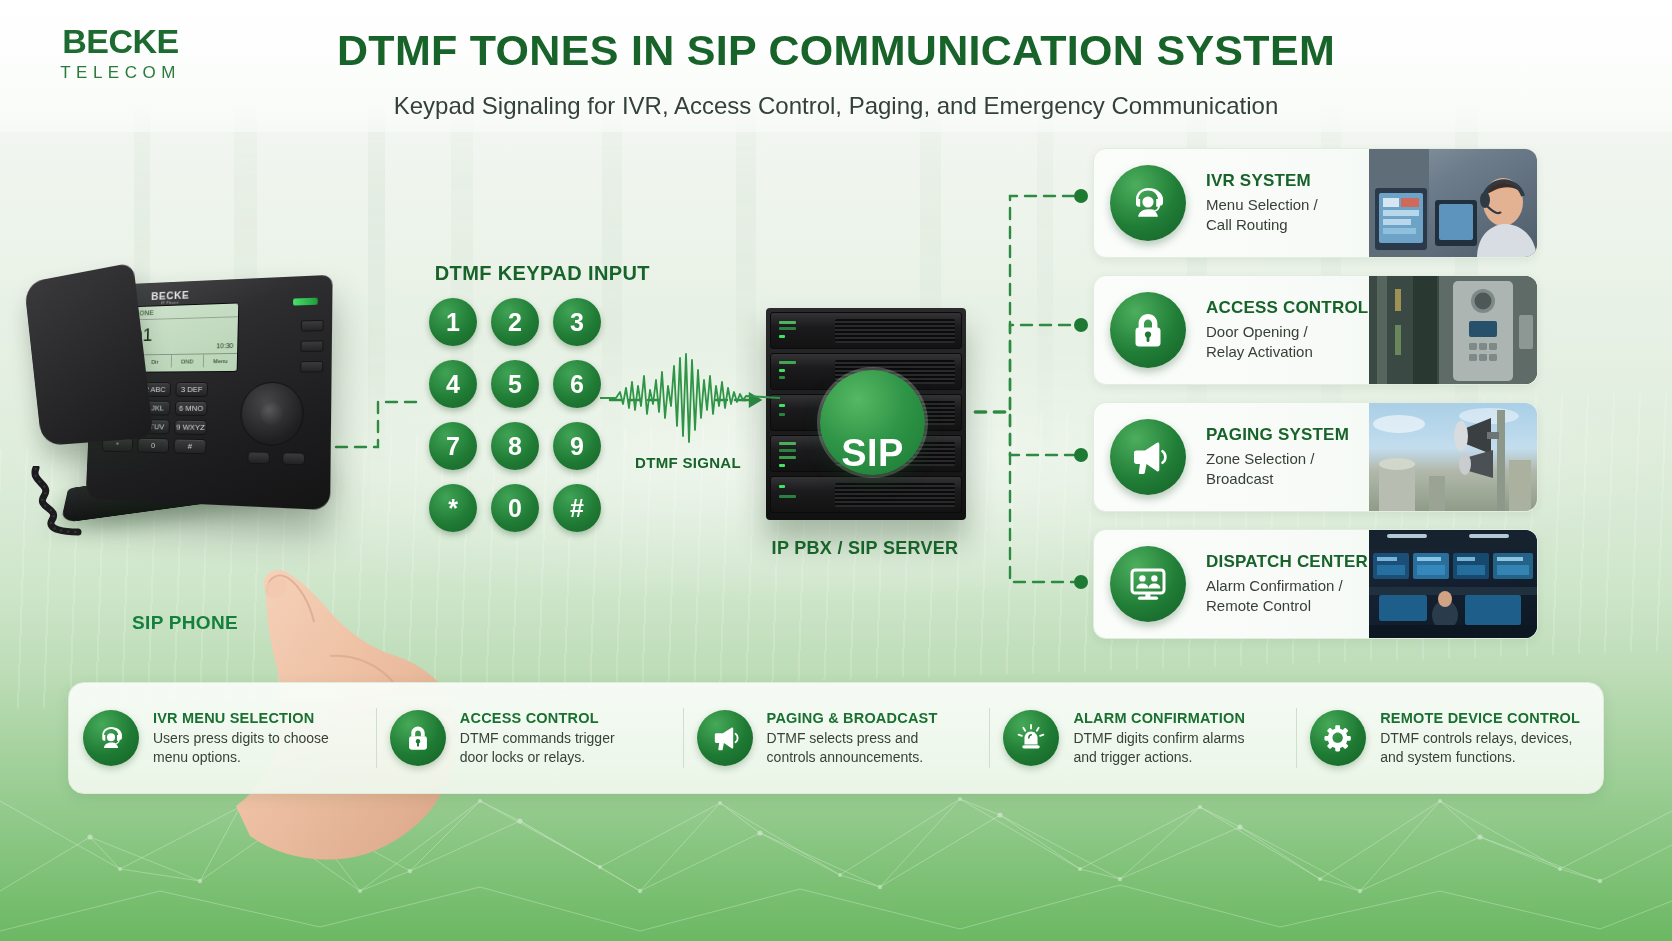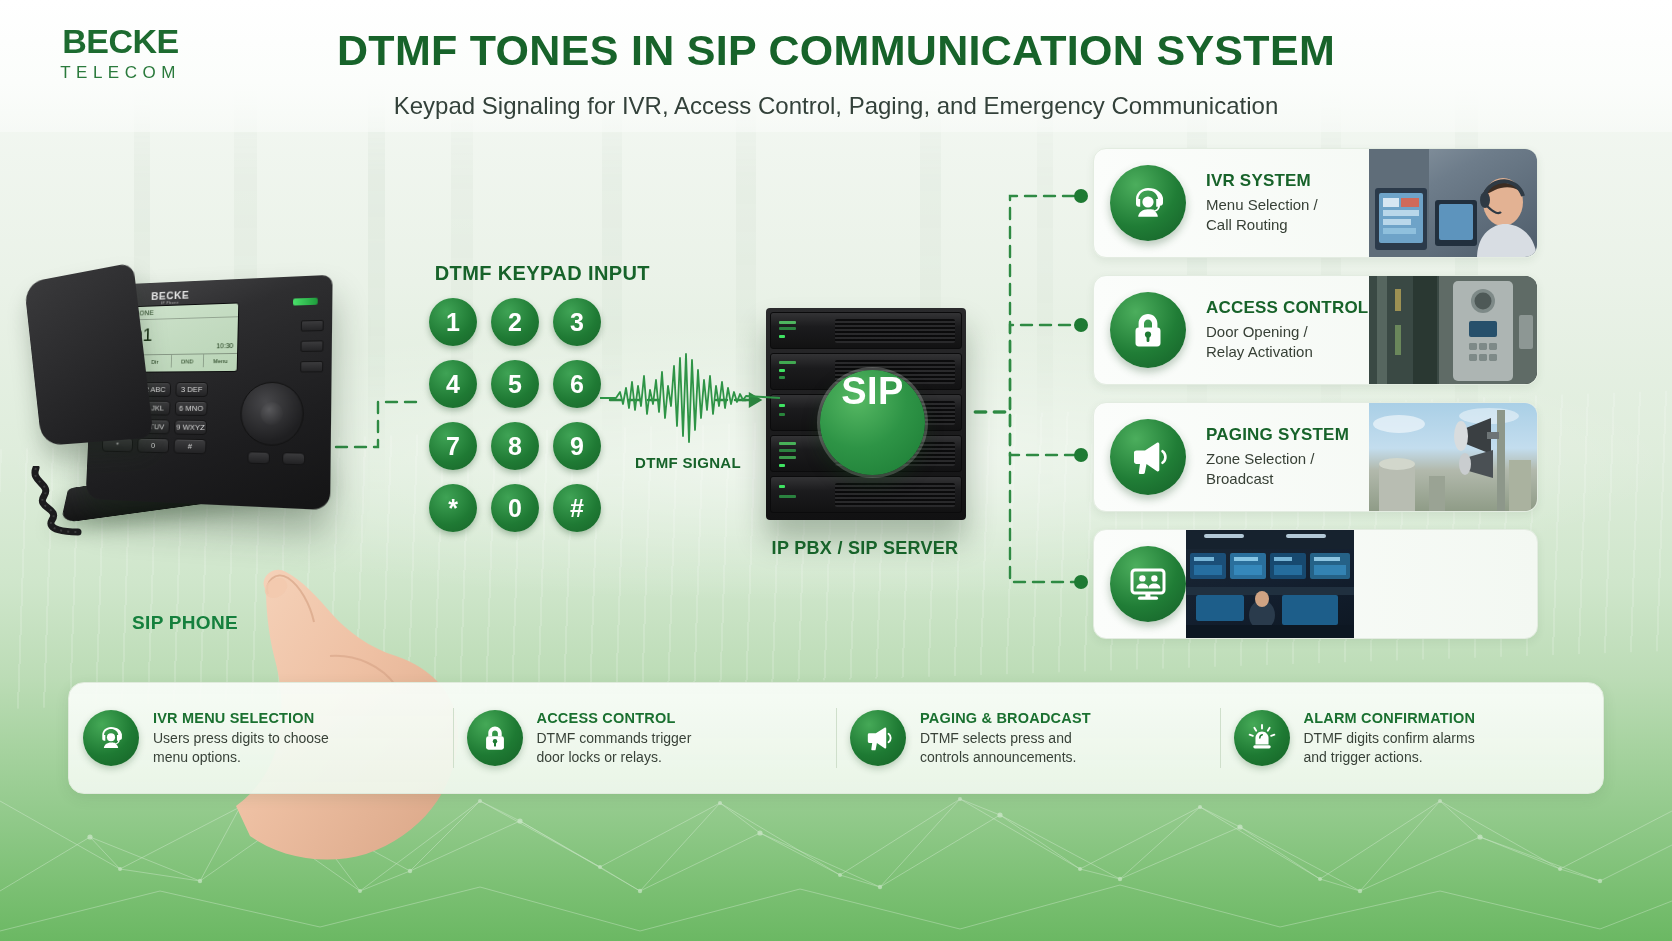--- a/index.html
+++ b/index.html
@@ -118,21 +118,21 @@
   .unit{position:absolute;left:4px;width:192px;height:37px;border-radius:3px;
     background:linear-gradient(180deg,#333335 0%,#1b1b1d 40%,#121213 100%);
     border:1px solid #0b0b0c;overflow:hidden;}
   .vents{position:absolute;right:6px;top:6px;width:120px;height:24px;
     background:repeating-linear-gradient(180deg,#09090a 0 2px,#2b2b2d 2px 4px);border-radius:2px;opacity:.9;}
   .led-g{position:absolute;width:6px;height:3px;background:#3fe262;border-radius:1px;}
   .led-s{position:absolute;width:17px;height:3px;background:#35c455;border-radius:1px;opacity:.8;}
   .sip-badge{position:absolute;left:62px;top:62px;width:105px;height:105px;border-radius:50%;
     background:radial-gradient(circle at 36% 28%,#56b863,#2e9446 48%,#1b7a34 100%);
     box-shadow:0 8px 18px rgba(15,60,20,.38), 0 0 0 3px rgba(255,255,255,.25);
-    display:flex;align-items:flex-start;justify-content:center;z-index:3;}
+    display:flex;align-items:flex-end;justify-content:center;z-index:3;}
   .sip-badge span{color:#fff;font-size:38px;font-weight:bold;letter-spacing:.5px;}
   .server-label{position:absolute;left:730px;top:538px;width:270px;text-align:center;z-index:6;
     font-size:18px;font-weight:bold;color:#17632a;letter-spacing:.3px;}
 
   
   .conn{position:absolute;inset:0;z-index:4;pointer-events:none;}
 
   
   .cards{position:absolute;left:1093px;top:148px;width:445px;z-index:6;}
   .card{position:relative;height:110px;margin-bottom:17px;border-radius:13px;
@@ -497,20 +497,25 @@
       <svg width="44" height="44" viewBox="0 0 44 44" fill="#fff">
         <rect x="6" y="8" width="32" height="23" rx="3" fill="none" stroke="#fff" stroke-width="3"></rect>
         <circle cx="16.4" cy="16.4" r="3.2"></circle>
         <path d="M10.4,26.4c0-3.3,2.7-5,6-5s6,1.7,6,5z"></path>
         <circle cx="28.4" cy="16.4" r="3.2"></circle>
         <path d="M22.4,26.4c0-3.3,2.7-5,6-5s6,1.7,6,5z"></path>
         <rect x="19.4" y="31" width="5" height="4"></rect>
         <rect x="12" y="34.6" width="20" height="3.2" rx="1.6"></rect>
       </svg>
     </div>
+    <div class="card-txt">
+      <div class="card-title">DISPATCH CENTER</div>
+      <div class="card-desc">Alarm Confirmation /</div>
+      <div class="card-desc">Remote Control</div>
+    </div>
     <div class="card-photo">
       <div class="ph ph-dis"></div>
       <svg viewBox="0 0 168 110" style="position:absolute;inset:0" preserveAspectRatio="none">
         <rect x="0" y="0" width="168" height="20" fill="#16222e"></rect>
         <rect x="18" y="5" width="40" height="4" rx="2" fill="#cfe6f5" opacity=".85"></rect>
         <rect x="100" y="5" width="40" height="4" rx="2" fill="#cfe6f5" opacity=".85"></rect>
         <rect x="4" y="24" width="36" height="26" rx="2" fill="#1b4f78"></rect>
         <rect x="44" y="24" width="36" height="26" rx="2" fill="#2a6f9c"></rect>
         <rect x="84" y="24" width="36" height="26" rx="2" fill="#17496f"></rect>
         <rect x="124" y="24" width="40" height="26" rx="2" fill="#256287"></rect>
@@ -598,14 +603,32 @@
         <path d="M19,22c0-2.2,1.4-4,3.4-4.4" fill="none" stroke="#1e7a33" stroke-width="2" stroke-linecap="round"></path>
       </svg>
     </div>
     <div class="stxt">
       <div class="stitle">ALARM CONFIRMATION</div>
       <div class="sdesc">DTMF digits confirm alarms</div>
       <div class="sdesc">and trigger actions.</div>
     </div>
   </div>
 
+  <div class="sitem">
+    <div class="sicon">
+      <svg width="32" height="32" viewBox="0 0 44 44" fill="#fff">
+        <path d="M38,19.2h-3.3c-0.3-1.3-0.9-2.6-1.6-3.7l2.3-2.3c0.6-0.6,0.6-1.6,0-2.2l-2.4-2.4c-0.6-0.6-1.6-0.6-2.2,0
+                 l-2.3,2.3c-1.1-0.7-2.4-1.3-3.7-1.6V6c0-0.9-0.7-1.6-1.6-1.6h-3.4c-0.9,0-1.6,0.7-1.6,1.6v3.3c-1.3,0.3-2.6,0.9-3.7,1.6
+                 l-2.3-2.3c-0.6-0.6-1.6-0.6-2.2,0L7.6,11c-0.6,0.6-0.6,1.6,0,2.2l2.3,2.3c-0.7,1.1-1.3,2.4-1.6,3.7H5c-0.9,0-1.6,0.7-1.6,1.6
+                 v3.4c0,0.9,0.7,1.6,1.6,1.6h3.3c0.3,1.3,0.9,2.6,1.6,3.7l-2.3,2.3c-0.6,0.6-0.6,1.6,0,2.2l2.4,2.4c0.6,0.6,1.6,0.6,2.2,0
+                 l2.3-2.3c1.1,0.7,2.4,1.3,3.7,1.6V39c0,0.9,0.7,1.6,1.6,1.6h3.4c0.9,0,1.6-0.7,1.6-1.6v-3.3c1.3-0.3,2.6-0.9,3.7-1.6l2.3,2.3
+                 c0.6,0.6,1.6,0.6,2.2,0l2.4-2.4c0.6-0.6,0.6-1.6,0-2.2l-2.3-2.3c0.7-1.1,1.3-2.4,1.6-3.7H38c0.9,0,1.6-0.7,1.6-1.6v-3.4
+                 C39.6,19.9,38.9,19.2,38,19.2z M21.5,28.6c-3.9,0-7.1-3.2-7.1-7.1s3.2-7.1,7.1-7.1s7.1,3.2,7.1,7.1S25.4,28.6,21.5,28.6z"></path>
+      </svg>
+    </div>
+    <div class="stxt">
+      <div class="stitle">REMOTE DEVICE CONTROL</div>
+      <div class="sdesc">DTMF controls relays, devices,</div>
+      <div class="sdesc">and system functions.</div>
+    </div>
+  </div>
 
 </div>
 
 </body></html>

